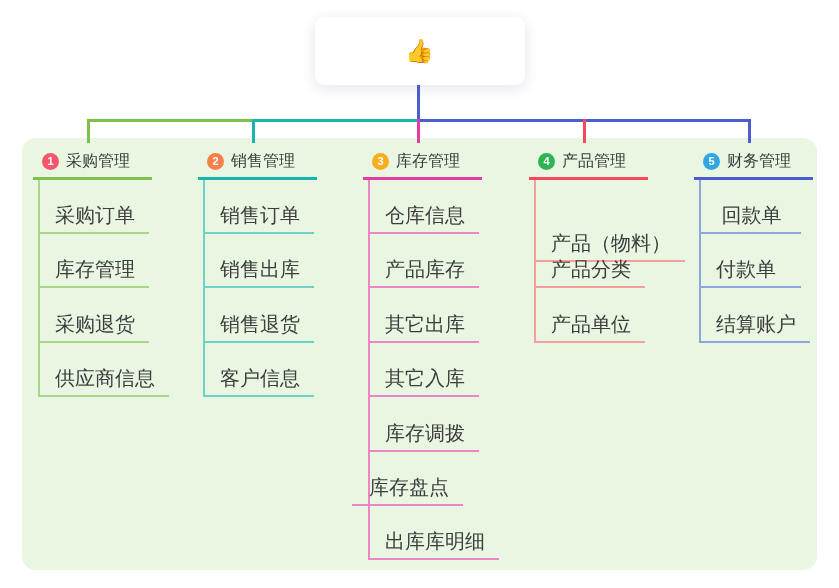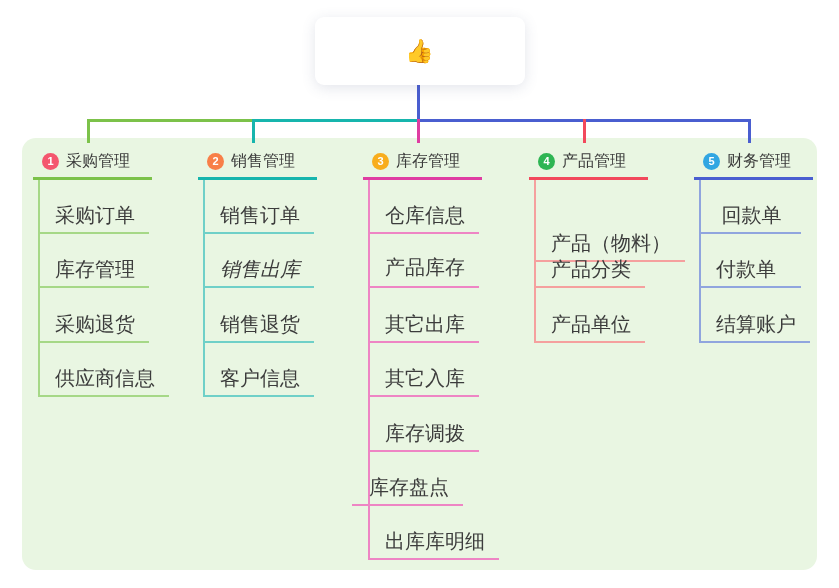--- a/index.html
+++ b/index.html
@@ -65,30 +65,30 @@
       <div class="item" style="left: 38px; top: 204px; border-bottom: 2px solid rgb(166, 216, 135);">采购订单</div>
       <div class="item" style="left: 38px; top: 258px; border-bottom: 2px solid rgb(166, 216, 135);">库存管理</div>
       <div class="item" style="left: 38px; top: 313px; border-bottom: 2px solid rgb(166, 216, 135);">采购退货</div>
       <div class="item" style="left: 38px; top: 367px; border-bottom: 2px solid rgb(166, 216, 135);">供应商信息</div>
       <div class="branch-title" style="left: 198px; top: 146px; border-bottom: 3px solid rgb(23, 181, 173);">
         <span class="badge" style="background: rgb(248, 127, 72);">2</span>
         <span>销售管理</span>
       </div>
       <div class="spine" style="left: 203px; top: 180px; height: 217px; background: rgb(111, 208, 200);"></div>
       <div class="item" style="left: 203px; top: 204px; border-bottom: 2px solid rgb(111, 208, 200);">销售订单</div>
-      <div class="item" style="left: 203px; top: 258px; border-bottom: 2px solid rgb(111, 208, 200); font-style: italic;">销售出库</div>
+      <div class="item" style="left: 203px; top: 258px; border-bottom: 2px solid rgb(111, 208, 200);">销售出库</div>
       <div class="item" style="left: 203px; top: 313px; border-bottom: 2px solid rgb(111, 208, 200);">销售退货</div>
       <div class="item" style="left: 203px; top: 367px; border-bottom: 2px solid rgb(111, 208, 200);">客户信息</div>
       <div class="branch-title" style="left: 363px; top: 146px; border-bottom: 3px solid rgb(223, 61, 162);">
         <span class="badge" style="background: rgb(248, 173, 29);">3</span>
         <span>库存管理</span>
       </div>
       <div class="spine" style="left: 368px; top: 180px; height: 380px; background: rgb(238, 133, 196);"></div>
       <div class="item" style="left: 368px; top: 204px; border-bottom: 2px solid rgb(238, 133, 196);">仓库信息</div>
-      <div class="item" style="left: 368px; top: 258px; border-bottom: 2px solid rgb(238, 133, 196); font-family: Liberation Mono, monospace;">产品库存</div>
+      <div class="item" style="left: 368px; top: 258px; border-bottom: 2px solid rgb(238, 133, 196);">产品库存</div>
       <div class="item" style="left: 368px; top: 313px; border-bottom: 2px solid rgb(238, 133, 196);">其它出库</div>
       <div class="item" style="left: 368px; top: 367px; border-bottom: 2px solid rgb(238, 133, 196);">其它入库</div>
       <div class="item" style="left: 368px; top: 422px; border-bottom: 2px solid rgb(238, 133, 196);">库存调拨</div>
       <div class="item" style="left: 352px; top: 476px; border-bottom: 2px solid rgb(238, 133, 196);">库存盘点</div>
       <div class="item" style="left: 368px; top: 530px; border-bottom: 2px solid rgb(238, 133, 196);">出库库明细</div>
       <div class="branch-title" style="left: 529px; top: 146px; border-bottom: 3px solid rgb(242, 73, 92);">
         <span class="badge" style="background: rgb(46, 181, 83);">4</span>
         <span>产品管理</span>
       </div>
       <div class="spine" style="left: 534px; top: 180px; height: 163px; background: rgb(245, 160, 158);"></div>

